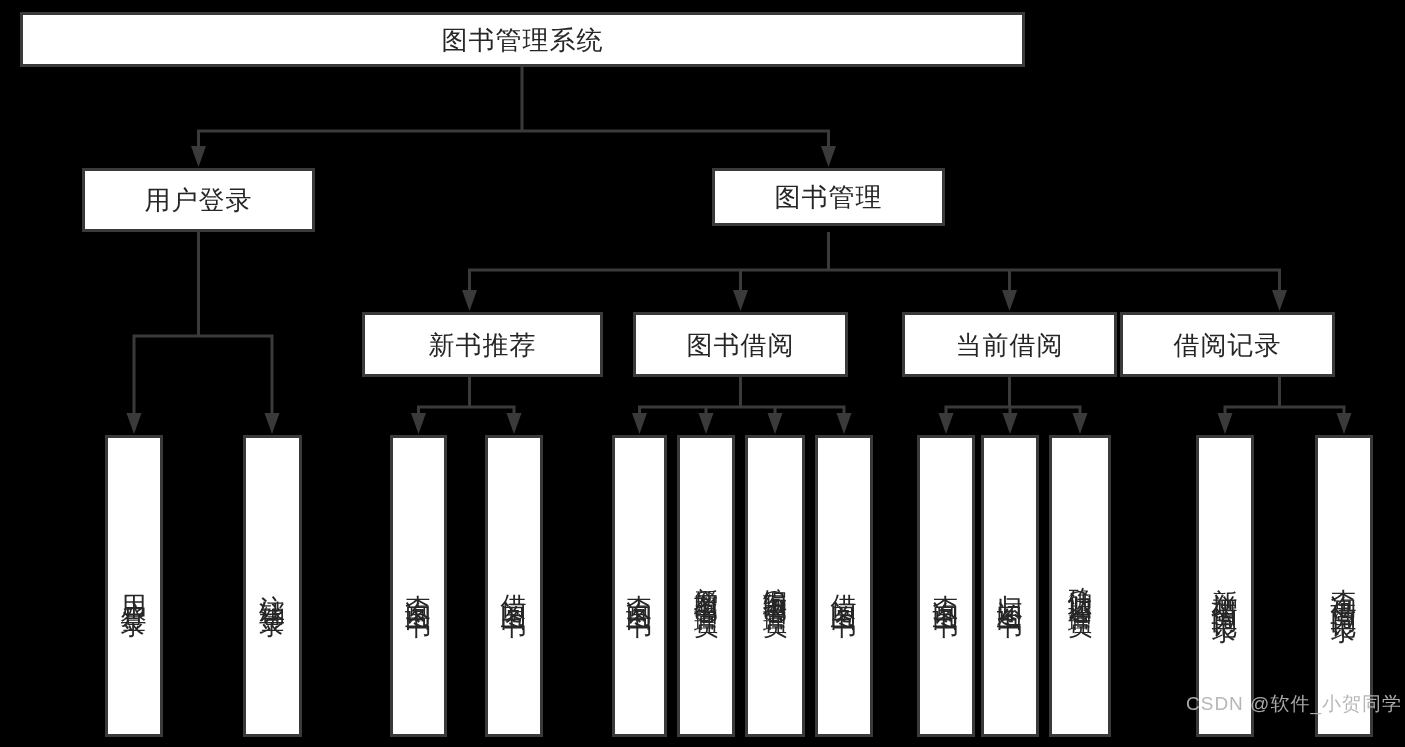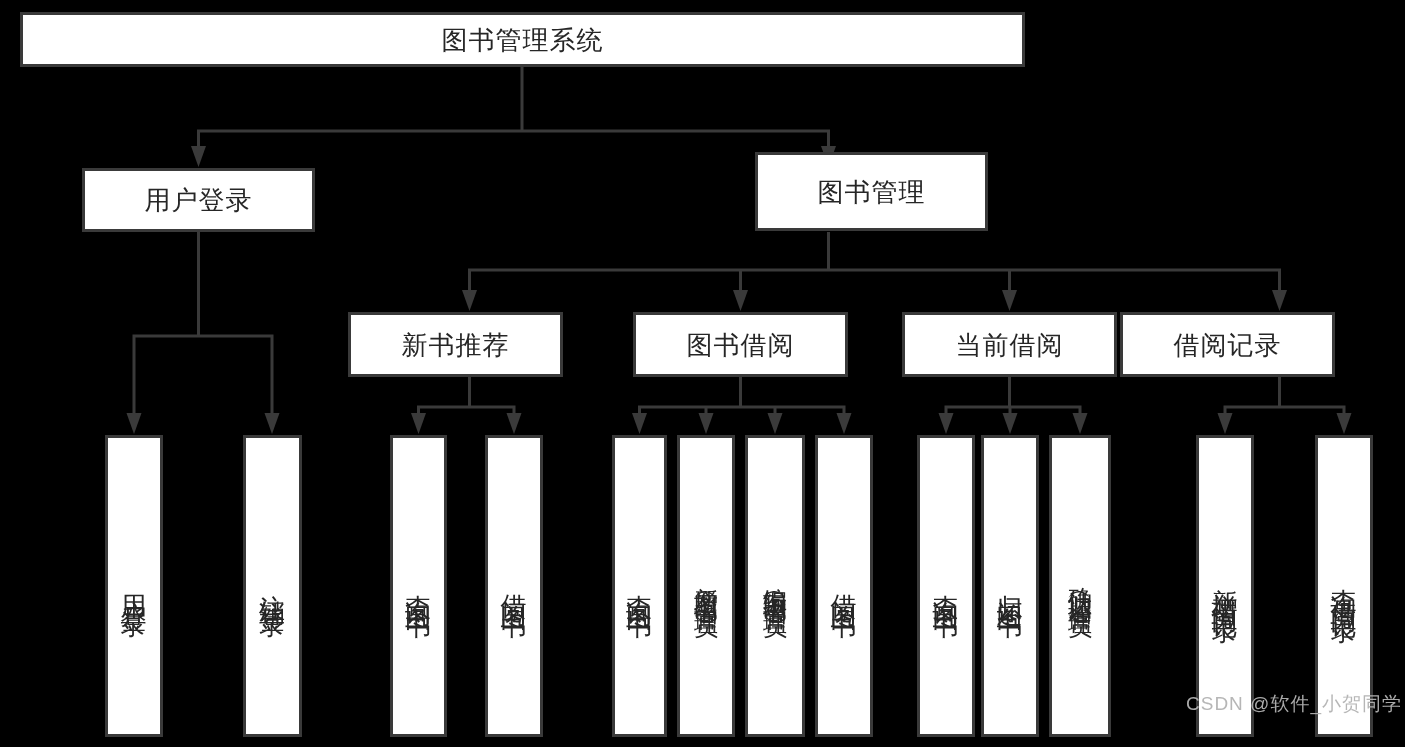--- a/index.html
+++ b/index.html
@@ -122,23 +122,23 @@
     <use href="#arrowhead" transform="translate(946,434)"></use>
     <use href="#arrowhead" transform="translate(1010,434)"></use>
     <use href="#arrowhead" transform="translate(1080,434)"></use>
     <use href="#arrowhead" transform="translate(1225,434)"></use>
     <use href="#arrowhead" transform="translate(1344,434)"></use>
   </svg>
 
   <div class="node h" style="left:20px; top:12px; width:1005px; height:55px;">图书管理系统</div>
 
   <div class="node h" style="left:82px; top:168px; width:233px; height:64px;">用户登录</div>
-  <div class="node h" style="left:712px; top:152px; width:233px; height:79px;margin-left:43px;">图书管理</div>
+  <div class="node h" style="left:712px; top:168px; width:233px; height:58px;">图书管理</div>
 
-  <div class="node h" style="left:348px; top:312px; width:215px; height:65px;">新书推荐</div>
+  <div class="node h" style="left:362px; top:312px; width:241px; height:65px;">新书推荐</div>
   <div class="node h" style="left:902px; top:312px; width:215px; height:65px;">当前借阅</div>
   <div class="node h" style="left:633px; top:312px; width:215px; height:65px;">图书借阅</div>
   <div class="node h" style="left:1120px; top:312px; width:215px; height:65px;">借阅记录</div>
 
   <div class="node v" style="left:105px; top:435px; width:58px; height:302px;">用户登录</div>
   <div class="node v" style="left:243px; top:435px; width:59px; height:302px;">注销登录</div>
 
   <div class="node v" style="left:390px; top:435px; width:57px; height:302px;">查询图书</div>
   <div class="node v" style="left:485px; top:435px; width:58px; height:302px;">借阅图书</div>
 

